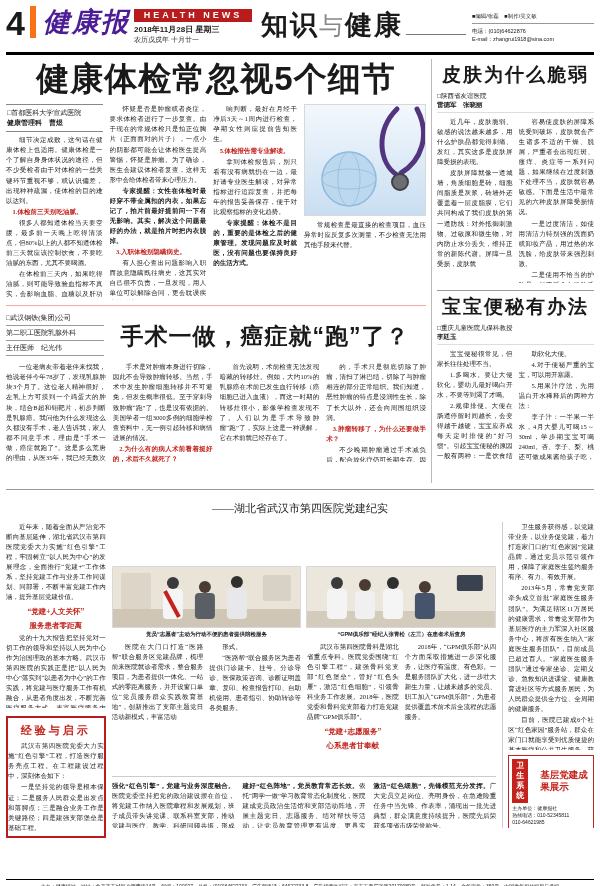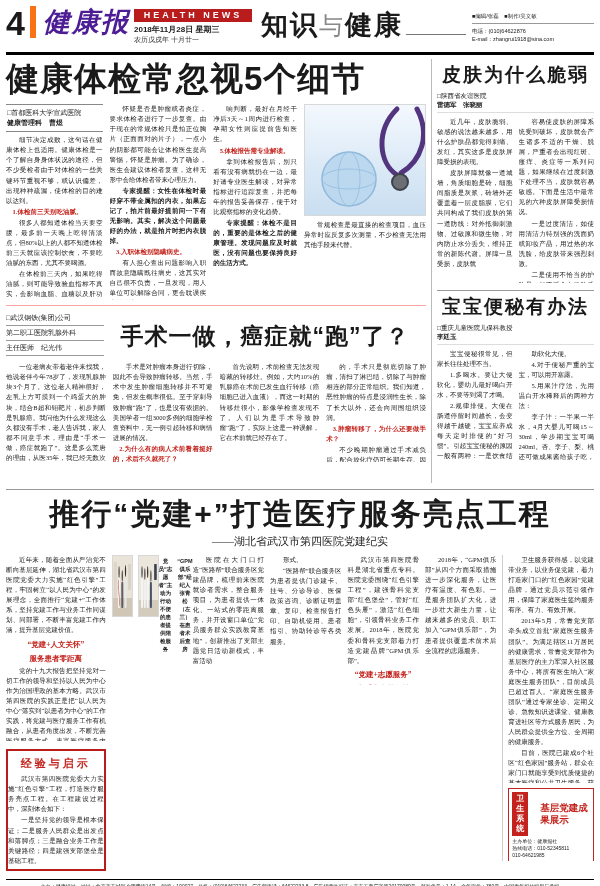--- a/index.html
+++ b/index.html
@@ -23,21 +23,21 @@
   .col{font-size:6.5px;line-height:1.55;text-align:justify;overflow:hidden;}
   .col p{margin:0 0 1px;text-indent:2em;}
   p.sub-red{color:#c3231c;font-weight:bold;text-indent:1em;}
   p.sub-red.center{text-align:center;text-indent:0;font-size:7.5px;margin:3px 0 1px;}
   p.bold-para{font-weight:bold;}
   
   .top-zone{display:flex;margin:4px 6px 0;height:424px;}
   .main-left{width:420px;}
   .v-rule{width:1px;background:#bbb;margin:0 5px;}
   .sidebar{flex:1;overflow:hidden;}
-  .a1-title{font:900 33px/1.1 "Liberation Sans",sans-serif;letter-spacing:1px;margin:2px 0 7px;}
+  .a1-title{font:900 33px/1.1 "Liberation Sans",sans-serif;text-align:center;letter-spacing:1px;margin:2px 0 7px;}
   .a1-body{display:flex;gap:7px;height:196px;}
   .c1,.c2{width:99px;} .c3{width:86px;}
   .byline1{font:7px/10px "Liberation Serif",serif;border-top:1px solid #888;border-bottom:1px solid #888;padding:3px 1px;margin-bottom:3px;}
   .byline1 .b2{font-weight:bold;}
   .right-stack{width:122px;display:flex;flex-direction:column;}
   .photo-frame{border:1px solid #d8d8d8;margin-bottom:4px;}
   .photo-frame svg{display:block;}
   .c4{flex:1;}
   
   .a2{margin-top:5px;border-top:1px solid #fca5a5;padding-top:5px;height:164px;}
@@ -55,21 +55,21 @@
   .sb-col{width:78px;}
   .skin-cols{height:166px;}
   .sb-rule{border-top:1px solid #999;margin:7px 0 0;}
   .con-cols{height:112px;}
   
   .feature{margin:6px 6px 0;border-top:1px solid #999;padding-top:7px;height:378px;}
   .f-title{text-align:center;font:900 30px/1.1 "Liberation Sans",sans-serif;letter-spacing:2px;}
   .f-sub{text-align:center;font-weight:normal;font-size:11px;margin:4px 0 6px;}
   .f-grid{display:flex;gap:6px;height:306px;}
   .f-colA{width:100px;}
-  .f-mid{width:386px;display:flex;}
+  .f-mid{width:386px;display:flex;flex-direction:column;margin-top:44px;}
   .f-colF{width:86px;border-left:1px solid #ccc;padding-left:5px;overflow:hidden;}
   .f-photos{display:flex;gap:5px;height:62px;}
   .f-photo{flex:1;border:1px solid #d8d8d8;}
   .f-photo svg{display:block;width:100%;height:100%;}
   .f-caps{display:flex;gap:5px;font:bold 5.5px/8px "Liberation Sans",sans-serif;text-align:center;margin:2px 0 4px;}
   .f-caps div{flex:1;}
   .f-cols{display:flex;gap:6px;height:130px;}
   .f-col{flex:1;}
   .f-strip{display:flex;gap:8px;border-top:1px solid #ccc;margin-top:4px;padding-top:4px;flex:1;overflow:hidden;}
   .strip-block{flex:1;font-size:6.5px;line-height:1.55;text-align:justify;}
@@ -230,21 +230,20 @@
               <p>4.对于便秘严重的宝宝，可以用开塞露。</p>
               <p>5.用果汁疗法，先用温白开水稀释后的两种方法：</p>
               <p>李子汁：一半果一半水，4月大婴儿可喝15～30ml，学步期宝宝可喝240ml。杏、李子、梨、桃还可做成果酱给孩子吃，也可放到面包和燕麦里。</p>
             </div>
         </div>
       </div>
     </div>
   </div>
 
   <div class="feature">
-    <div class="f-title">推行“党建+”打造医疗服务亮点工程</div>
     <div class="f-sub">——湖北省武汉市第四医院党建纪实</div>
     <div class="f-grid">
 
       <div class="f-colA">
         <div class="col" style="height:186px;">
             <p>近年来，随着全面从严治党不断向基层延伸，湖北省武汉市第四医院党委大力实施“红色引擎”工程，牢固树立“以人民为中心”的发展理念，全面推行“党建+”工作体系，坚持党建工作与业务工作同谋划、同部署，不断丰富党建工作内涵，提升基层党建价值。</p>
             <p class="sub-red center">“党建+人文关怀”</p>
             <p class="sub-red center">服务患者零距离</p>
             <p>党的十九大报告把坚持党对一切工作的领导和坚持以人民为中心作为治国理政的基本方略。武汉市第四医院的实践正是把“以人民为中心”落实到“以患者为中心”的工作实践，将党建与医疗服务工作有机融合，从患者角度出发，不断完善医疗服务方式，丰富医疗服务内涵，组织实施三大医疗服务亮点工程，为守护患者健康注入强劲的“红色动力”。</p>
           </div>

